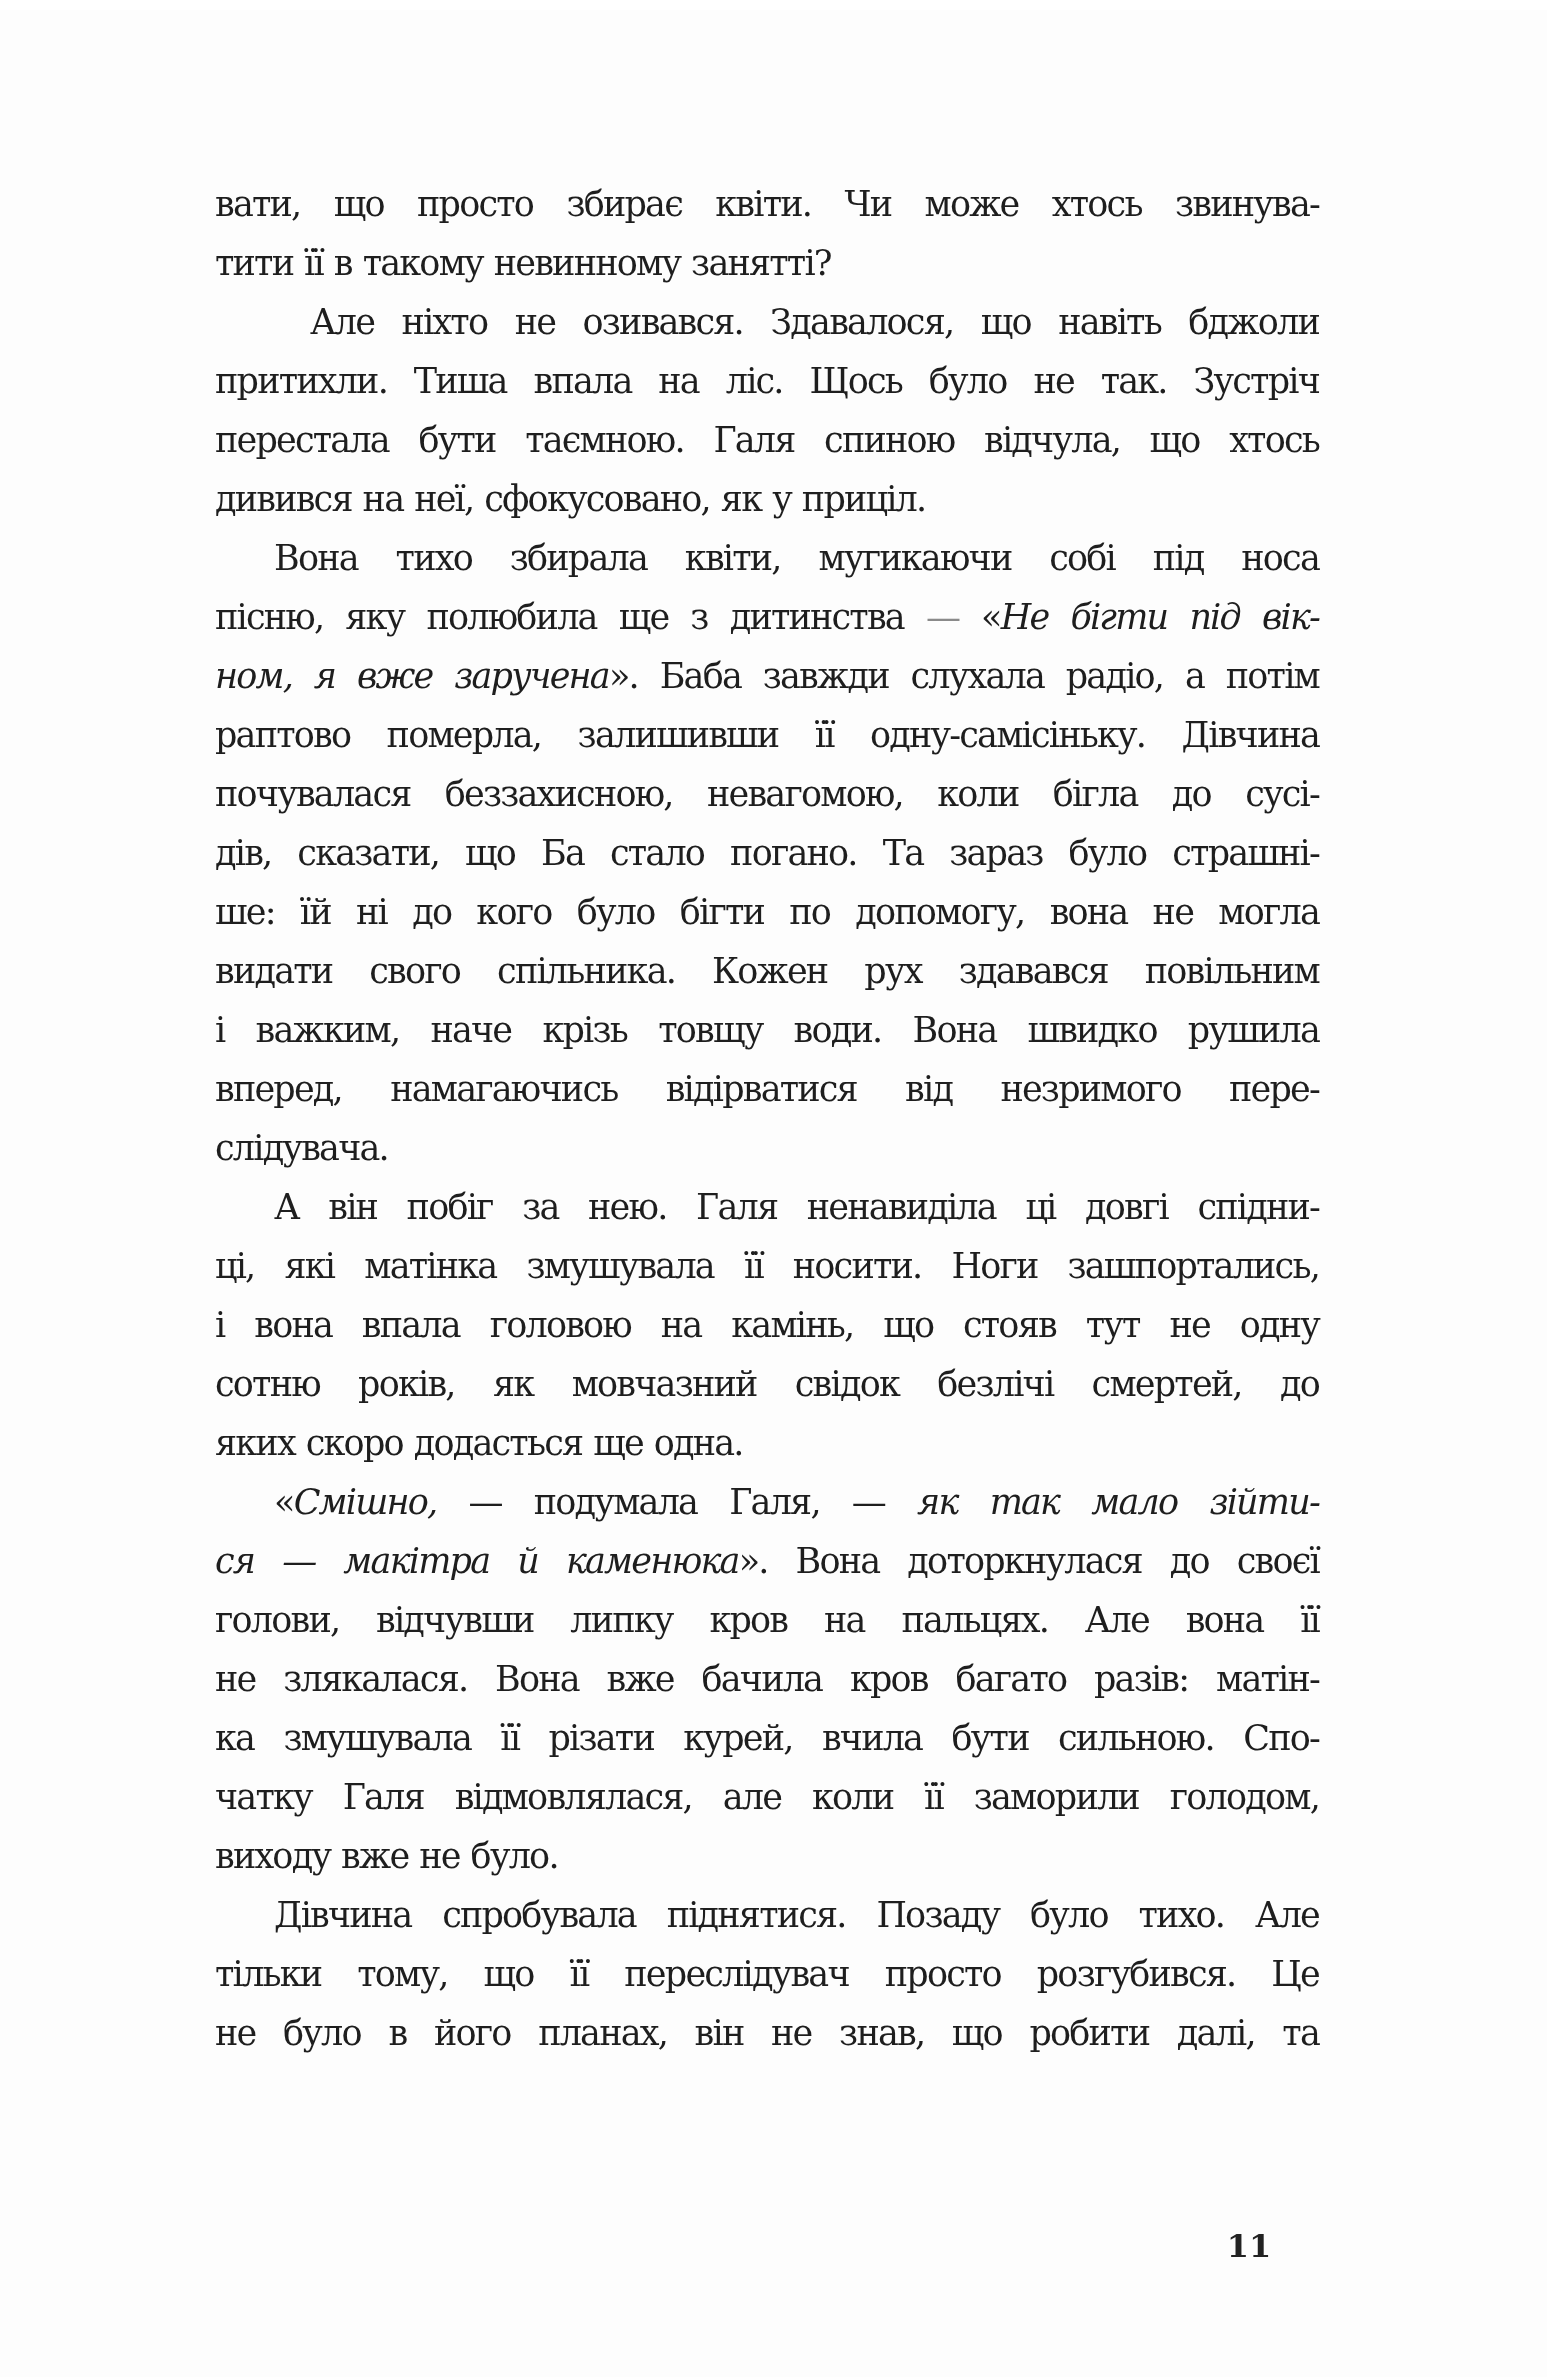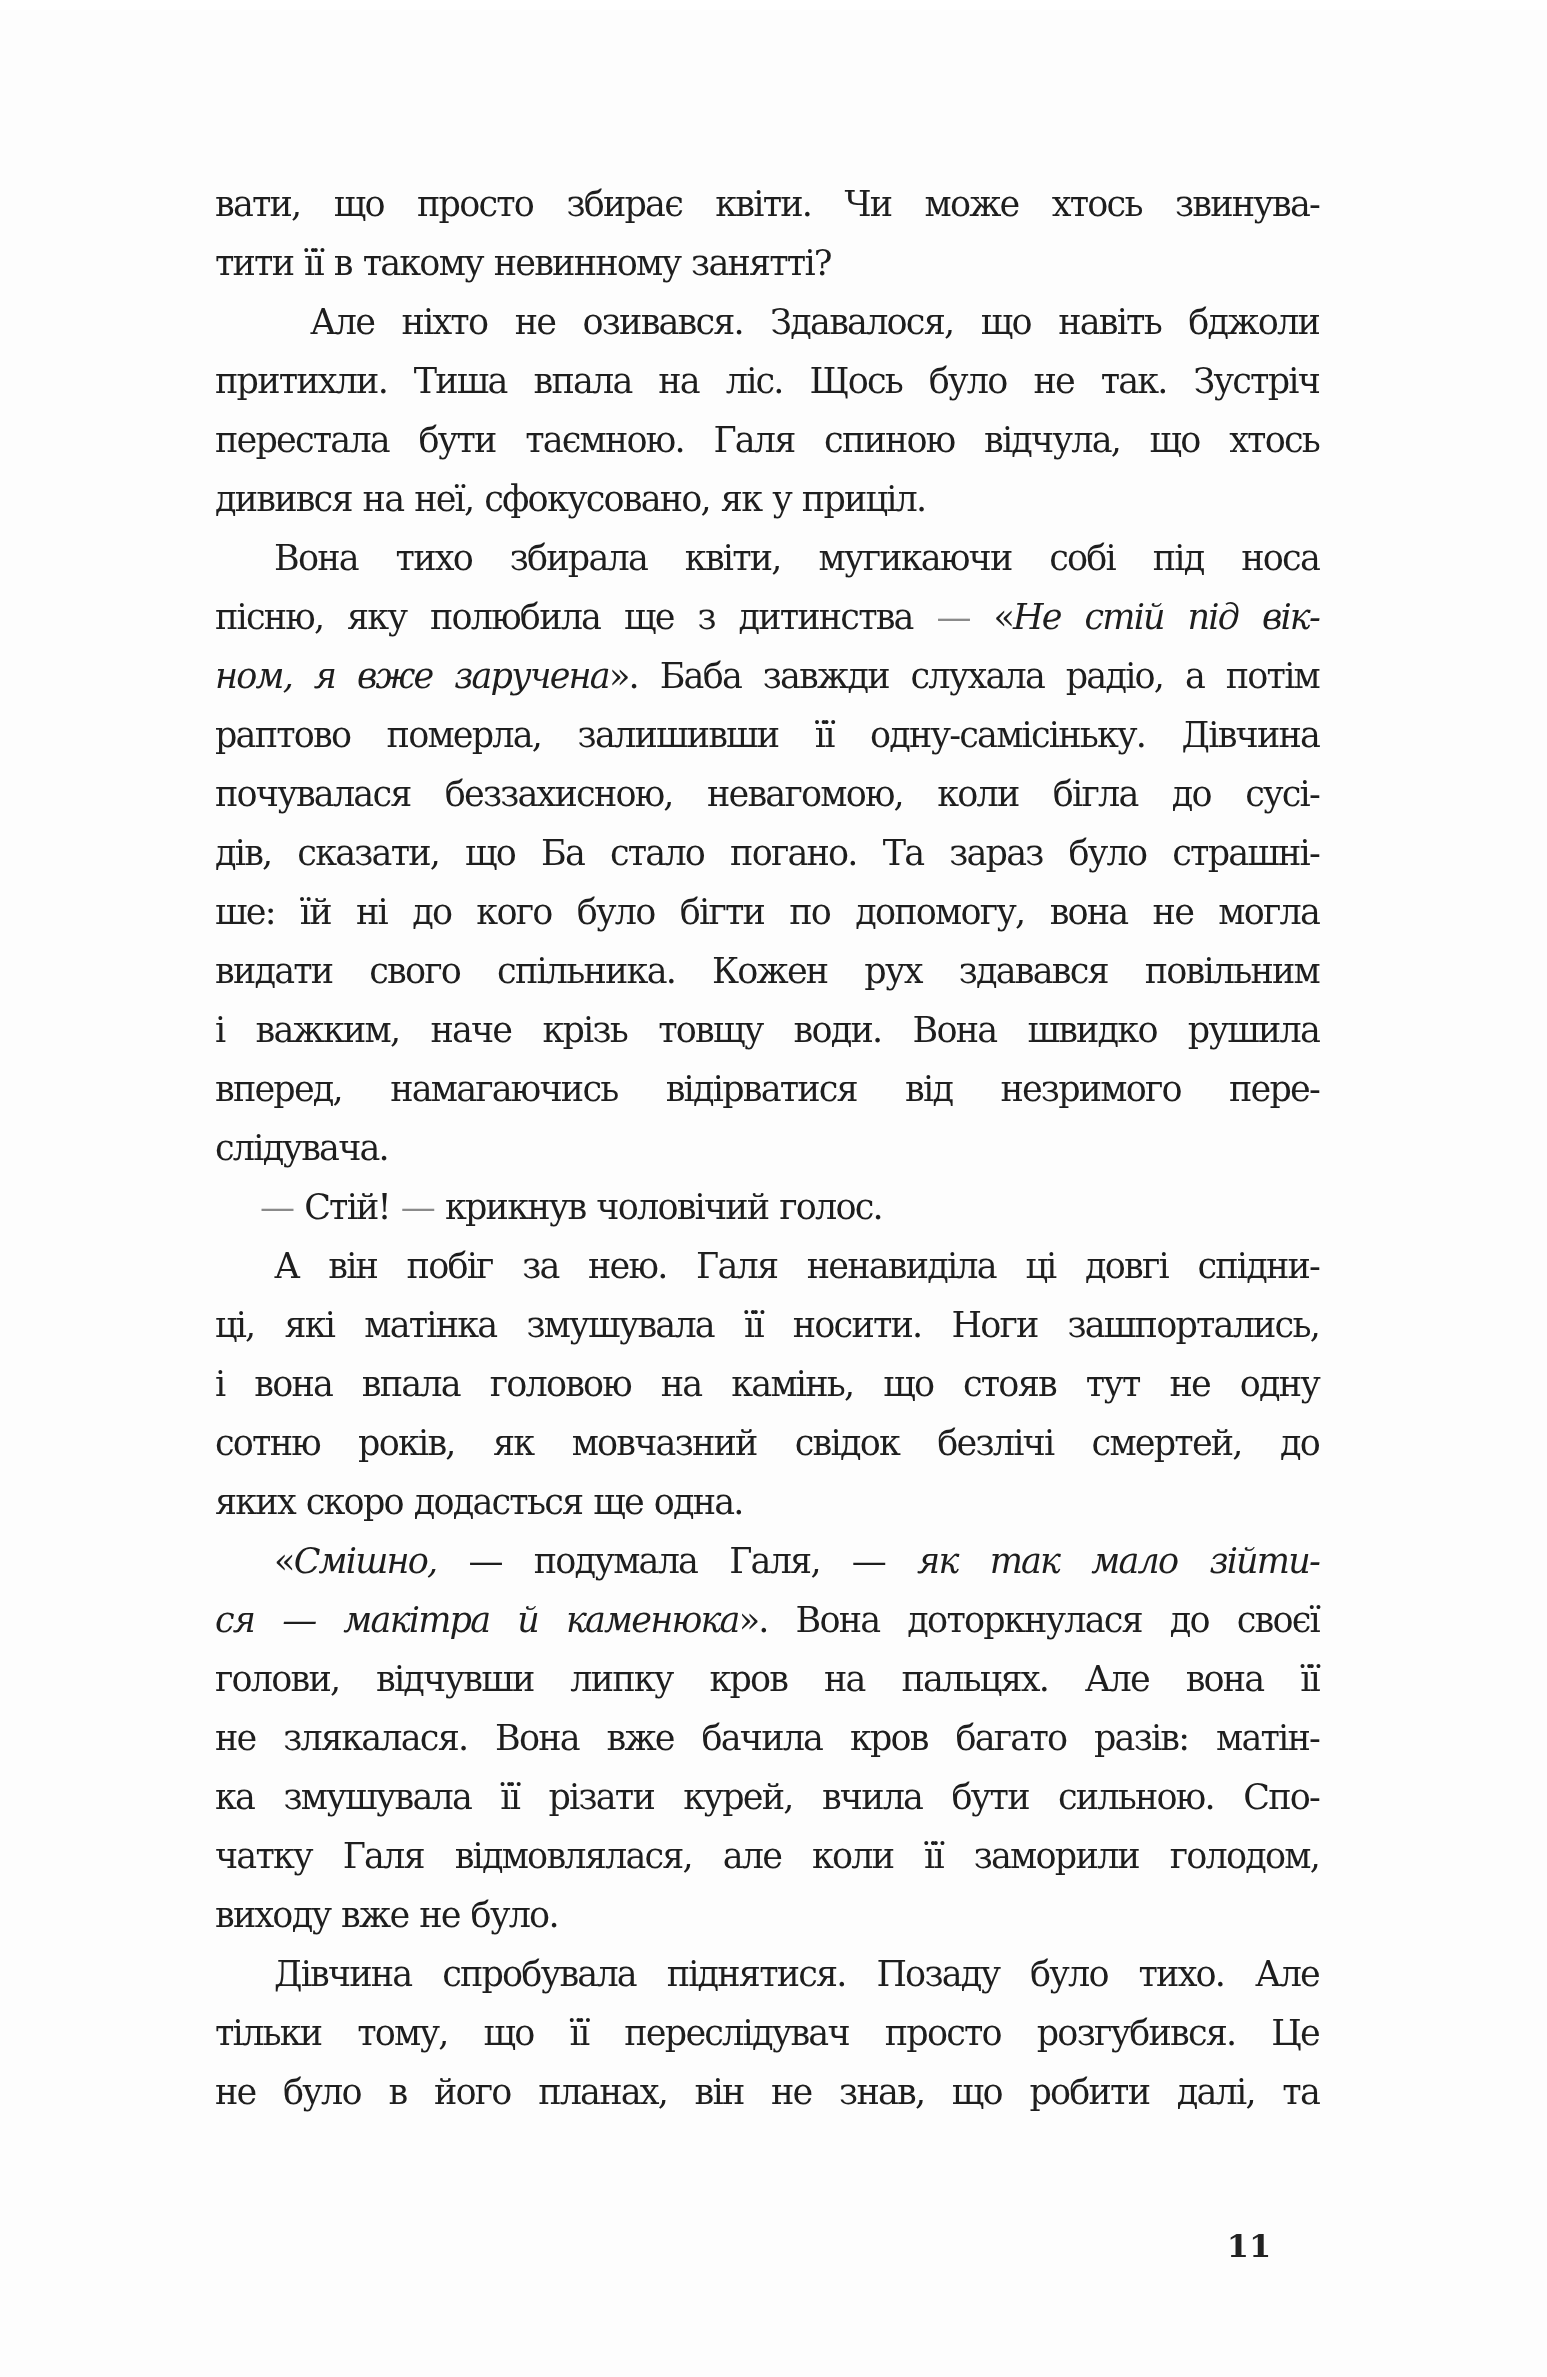--- a/index.html
+++ b/index.html
@@ -74,31 +74,30 @@
 
 <div class="page">
   <div class="text-block" id="text-block">
       <div class="line"><span style="white-space: nowrap; word-spacing: 1.6px;"><span>вати, що просто збирає квіти. Чи може хтось звинува-</span></span></div>
       <div class="line short"><span style="white-space: nowrap;"><span>тити її в такому невинному занятті?</span></span></div>
       <div class="line indent"><span style="white-space: nowrap; word-spacing: 1.6px; margin-left: 36px;"><span>Але ніхто не озивався. Здавалося, що навіть бджоли</span></span></div>
       <div class="line"><span style="white-space: nowrap; word-spacing: 1.6px;"><span>притихли. Тиша впала на ліс. Щось було не так. Зустріч</span></span></div>
       <div class="line"><span style="white-space: nowrap; word-spacing: 1.6px;"><span>перестала бути таємною. Галя спиною відчула, що хтось</span></span></div>
       <div class="line short"><span style="white-space: nowrap;"><span>дивився на неї, сфокусовано, як у приціл.</span></span></div>
       <div class="line indent"><span style="white-space: nowrap; word-spacing: 1.6px;"><span>Вона тихо збирала квіти, мугикаючи собі під носа</span></span></div>
-      <div class="line"><span style="white-space: nowrap; word-spacing: 1.6px;"><span>пісню, яку полюбила ще з дитинства </span><span class="dash">—</span><span> «</span><span class="it">Не стій під вік-</span></span></div>
+      <div class="line"><span style="white-space: nowrap; word-spacing: 1.6px;"><span>пісню, яку полюбила ще з дитинства </span><span class="dash">—</span><span> «</span><span class="it">Не бігти під вік-</span></span></div>
       <div class="line"><span style="white-space: nowrap; word-spacing: 1.6px;"><span class="it">ном, я вже заручена</span><span>». Баба завжди слухала радіо, а потім</span></span></div>
       <div class="line"><span style="white-space: nowrap; word-spacing: 1.6px;"><span>раптово померла, залишивши її одну-самісіньку. Дівчина</span></span></div>
       <div class="line"><span style="white-space: nowrap; word-spacing: 1.6px;"><span>почувалася беззахисною, невагомою, коли бігла до сусі-</span></span></div>
       <div class="line"><span style="white-space: nowrap; word-spacing: 1.6px;"><span>дів, сказати, що Ба стало погано. Та зараз було страшні-</span></span></div>
       <div class="line"><span style="white-space: nowrap; word-spacing: 1.6px;"><span>ше: їй ні до кого було бігти по допомогу, вона не могла</span></span></div>
       <div class="line"><span style="white-space: nowrap; word-spacing: 1.6px;"><span>видати свого спільника. Кожен рух здавався повільним</span></span></div>
       <div class="line"><span style="white-space: nowrap; word-spacing: 1.6px;"><span>і важким, наче крізь товщу води. Вона швидко рушила</span></span></div>
       <div class="line"><span style="white-space: nowrap; word-spacing: 1.6px;"><span>вперед, намагаючись відірватися від незримого пере-</span></span></div>
       <div class="line short"><span style="white-space: nowrap;"><span>слідувача.</span></span></div>
-      <div class="line short dialogue-indent"><span style="white-space: nowrap;"><span class="dash">—</span><span> Стій! </span><span class="dash">—</span><span> крикнув чоловічий голос.</span></span></div>
       <div class="line indent"><span style="white-space: nowrap; word-spacing: 1.6px;"><span>А він побіг за нею. Галя ненавиділа ці довгі спідни-</span></span></div>
       <div class="line"><span style="white-space: nowrap; word-spacing: 1.6px;"><span>ці, які матінка змушувала її носити. Ноги зашпортались,</span></span></div>
       <div class="line"><span style="white-space: nowrap; word-spacing: 1.6px;"><span>і вона впала головою на камінь, що стояв тут не одну</span></span></div>
       <div class="line"><span style="white-space: nowrap; word-spacing: 1.6px;"><span>сотню років, як мовчазний свідок безлічі смертей, до</span></span></div>
       <div class="line short"><span style="white-space: nowrap;"><span>яких скоро додасться ще одна.</span></span></div>
       <div class="line indent"><span style="white-space: nowrap; word-spacing: 1.6px;"><span>«</span><span class="it">Смішно,</span><span> — подумала Галя, — </span><span class="it">як так мало зійти-</span></span></div>
       <div class="line"><span style="white-space: nowrap; word-spacing: 1.6px;"><span class="it">ся — макітра й каменюка</span><span>». Вона доторкнулася до своєї</span></span></div>
       <div class="line"><span style="white-space: nowrap; word-spacing: 1.6px;"><span>голови, відчувши липку кров на пальцях. Але вона її</span></span></div>
       <div class="line"><span style="white-space: nowrap; word-spacing: 1.6px;"><span>не злякалася. Вона вже бачила кров багато разів: матін-</span></span></div>
       <div class="line"><span style="white-space: nowrap; word-spacing: 1.6px;"><span>ка змушувала її різати курей, вчила бути сильною. Спо-</span></span></div>

